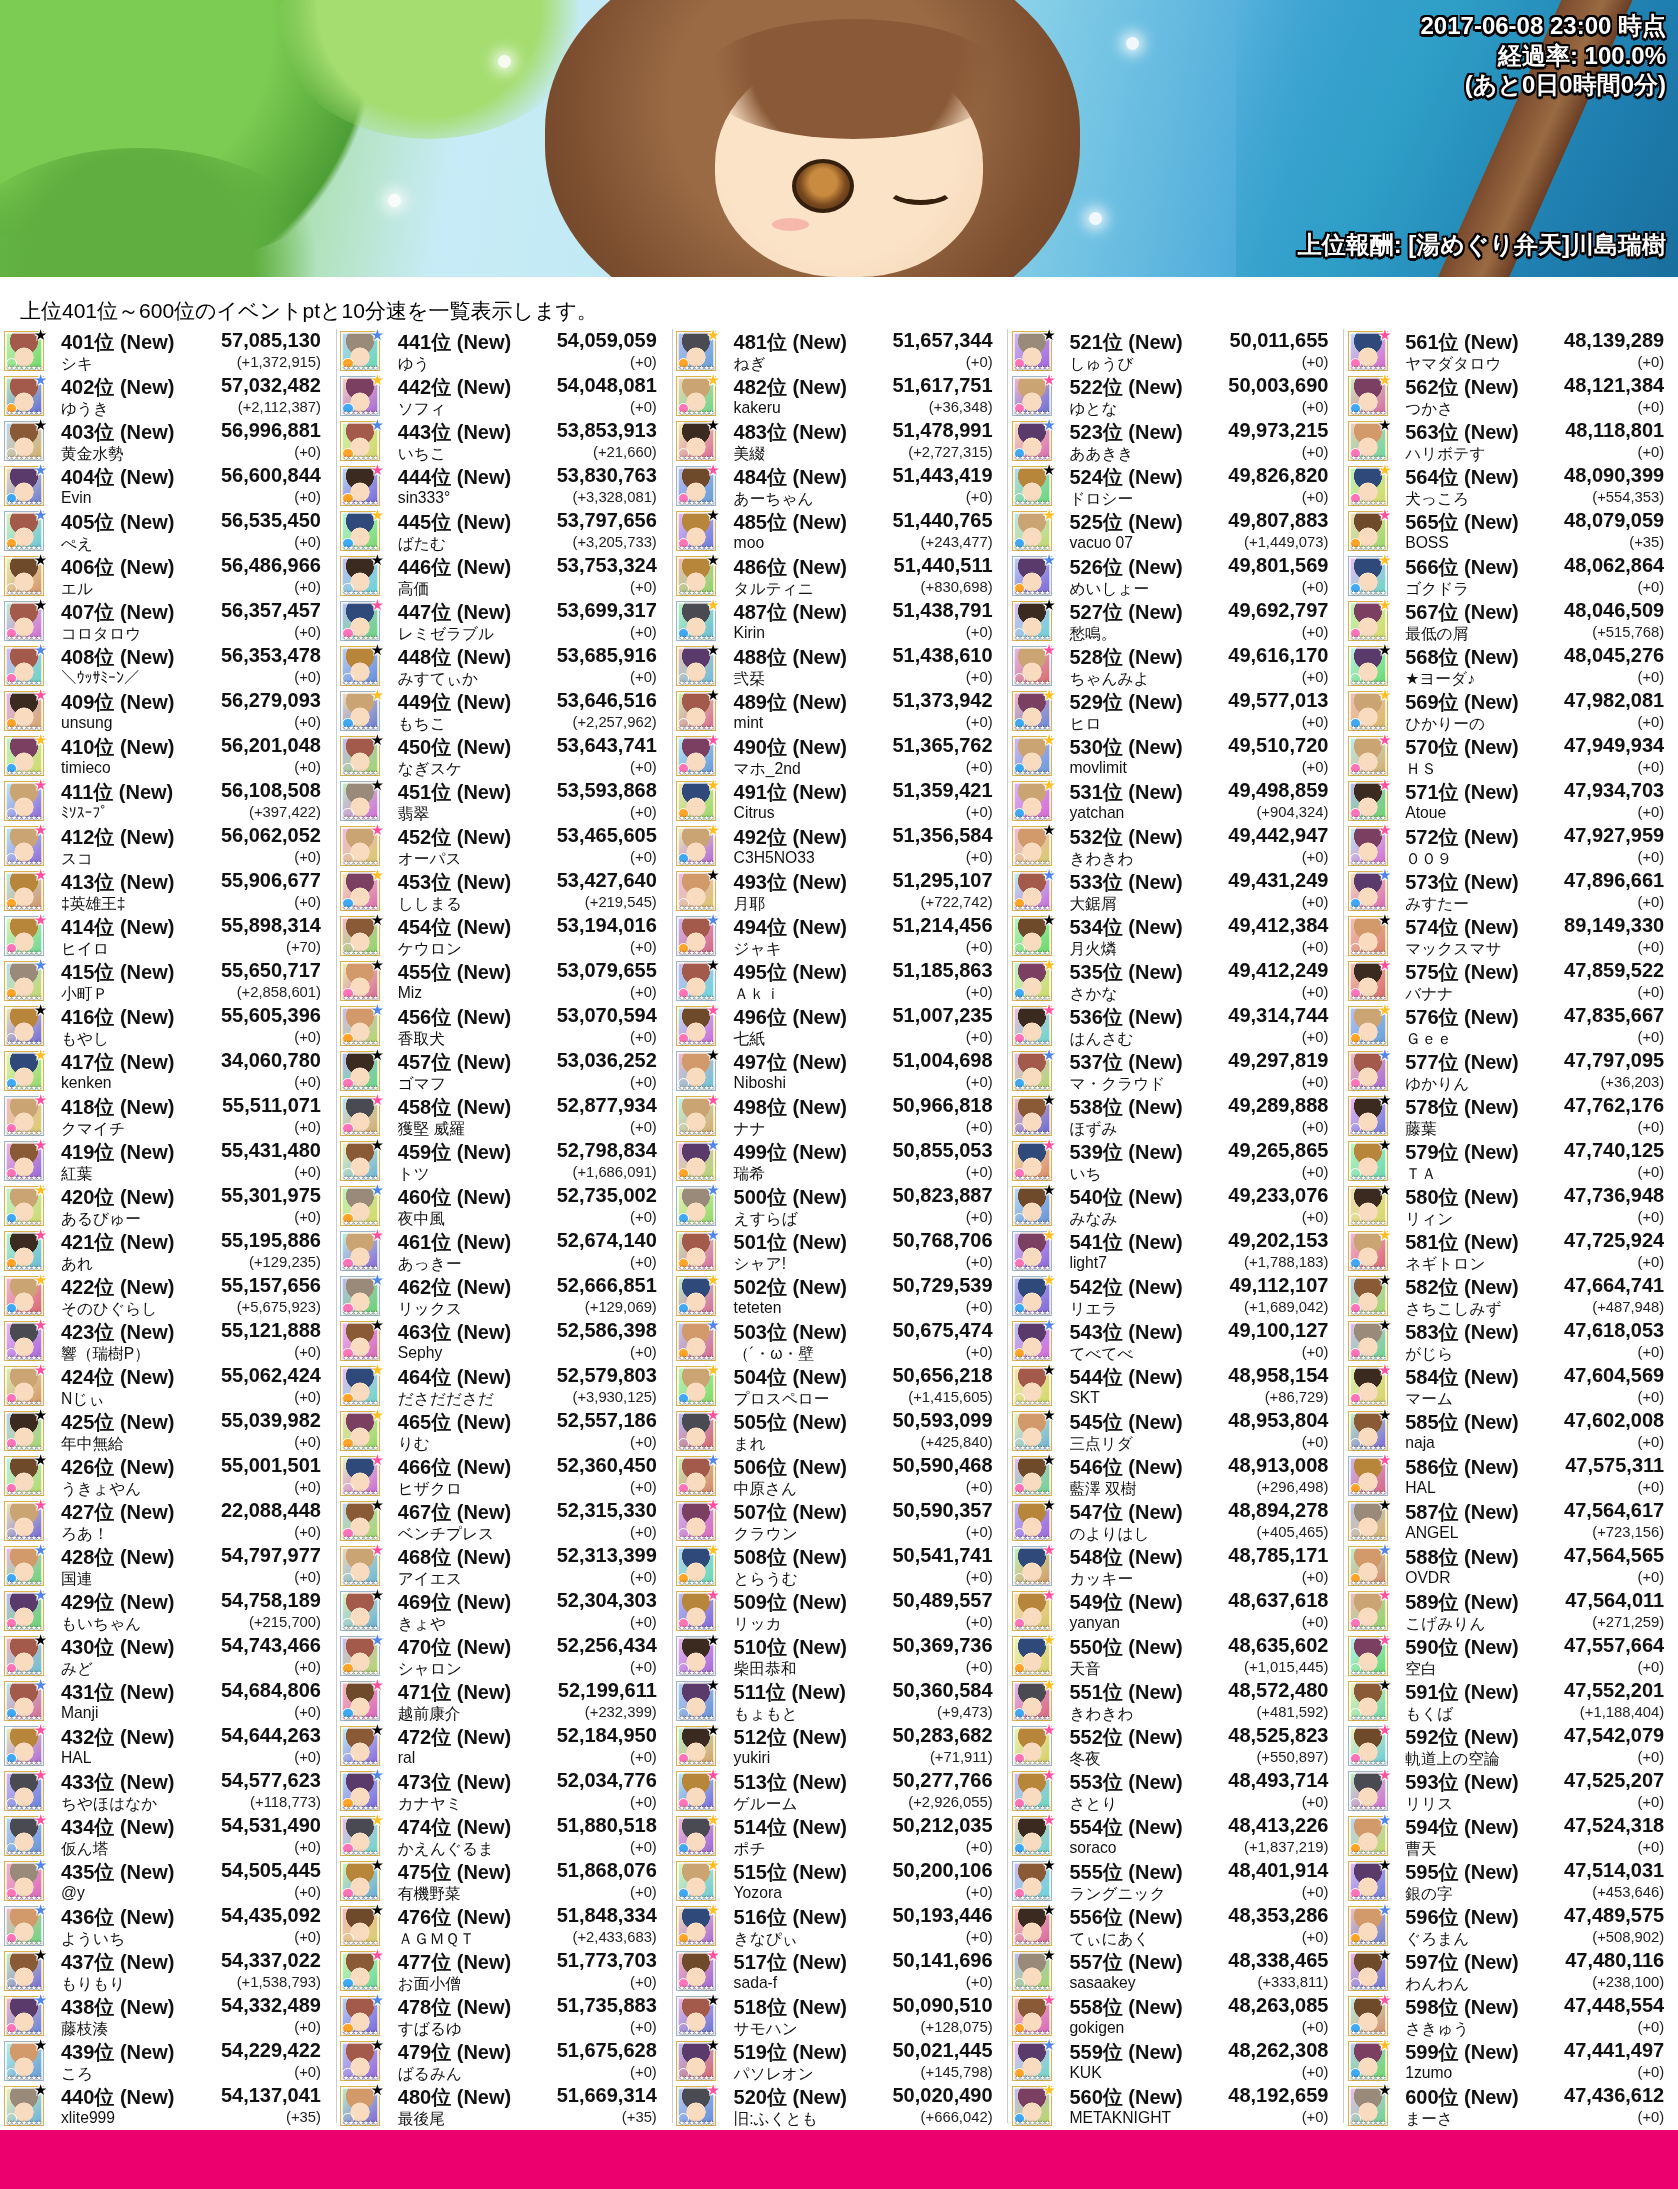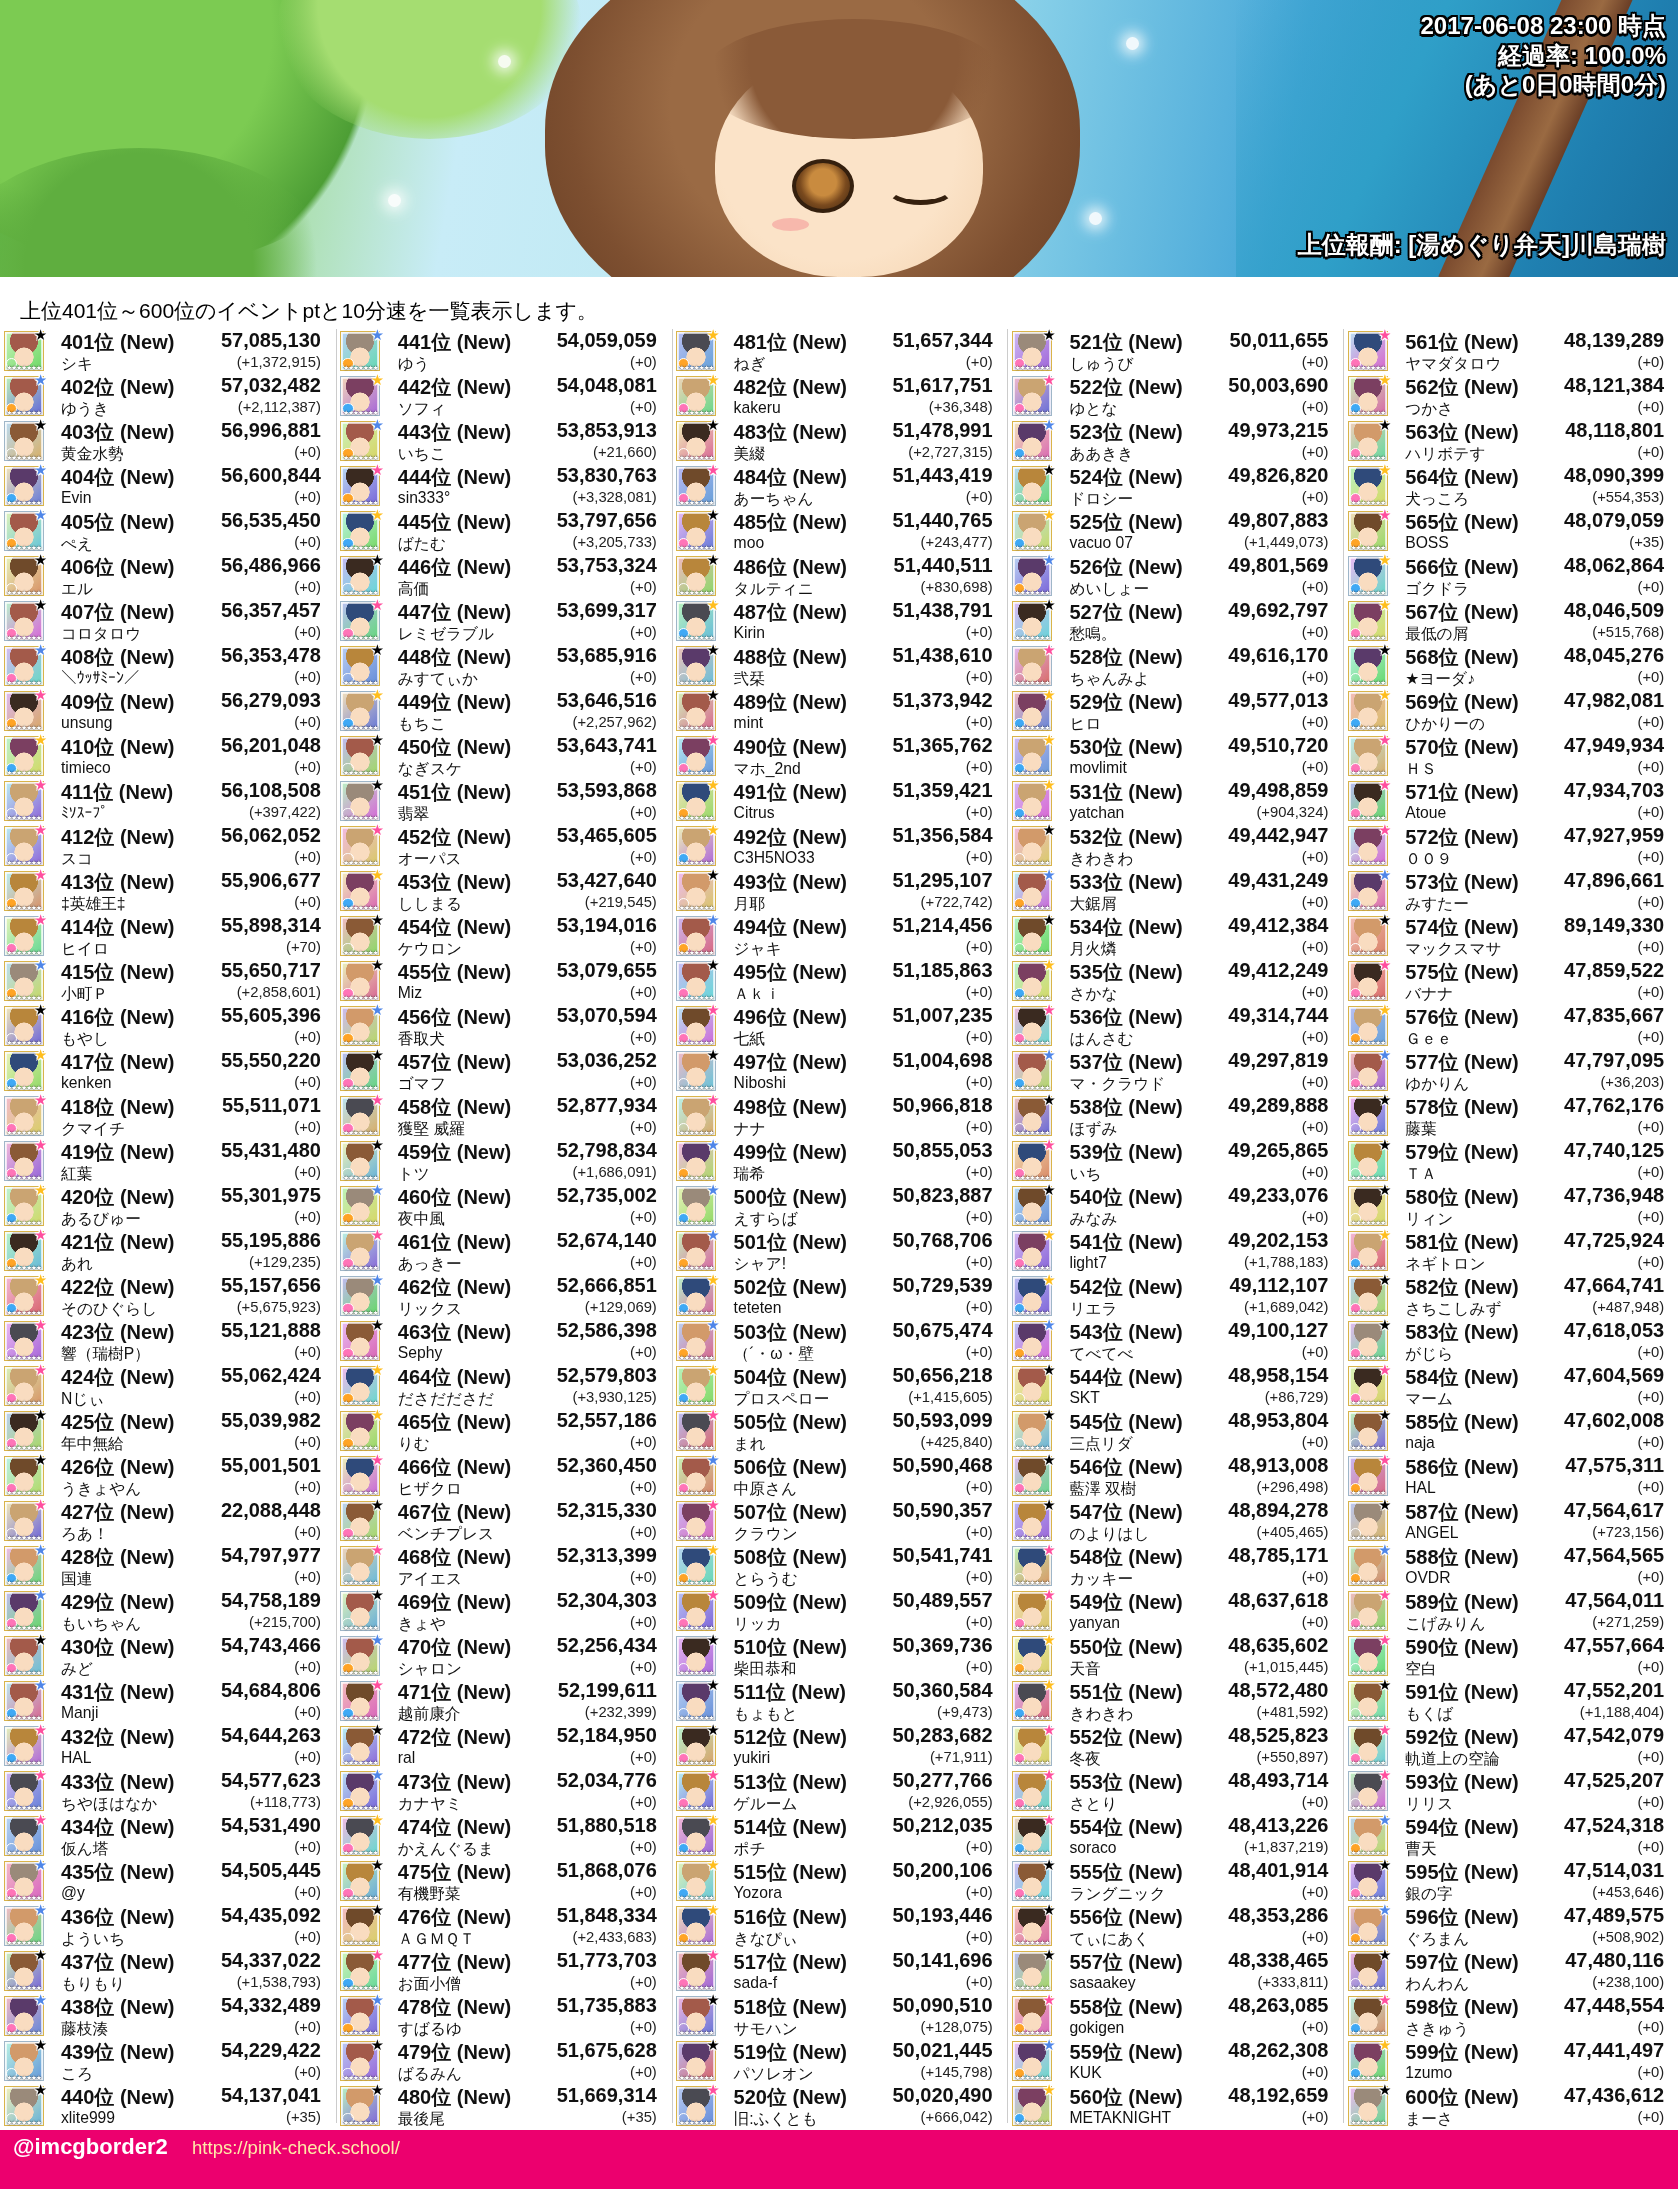--- a/index.html
+++ b/index.html
@@ -285,21 +285,21 @@
         <span class="delta">(+0)</span>
       </div>
       <div class="entry">
         <span class="av" style="border-color: rgb(217, 180, 74); background: radial-gradient(circle at 50% 66%, rgb(249, 220, 192) 0px, rgb(249, 220, 192) 30%, rgba(0, 0, 0, 0) 31%), radial-gradient(circle at 50% 24%, rgb(47, 74, 122) 0px, rgb(47, 74, 122) 40%, rgba(0, 0, 0, 0) 41%), linear-gradient(135deg, rgb(236, 243, 186), rgb(143, 216, 100));">
           <i class="av-star" style="color:#ffbe1e">★</i>
           <i class="av-attr" style="background:#3fa9f5"></i>
           <i class="av-ministars">★★★★★★★</i>
         </span>
         <span class="rank">417位 (New)</span>
         <span class="pname">kenken</span>
-        <span class="pts">55,550,220</span>
+        <span class="pts">34,060,780</span>
         <span class="delta">(+0)</span>
       </div>
       <div class="entry">
         <span class="av" style="border-color: rgb(159, 182, 200); background: radial-gradient(circle at 50% 66%, rgb(249, 220, 192) 0px, rgb(249, 220, 192) 30%, rgba(0, 0, 0, 0) 31%), radial-gradient(circle at 50% 24%, rgb(202, 164, 114) 0px, rgb(202, 164, 114) 40%, rgba(0, 0, 0, 0) 41%), linear-gradient(135deg, rgb(243, 186, 205), rgb(216, 207, 100));">
           <i class="av-star" style="color:#ff4f9e">★</i>
           <i class="av-attr" style="background:#ff74b8"></i>
           <i class="av-ministars">★★★★★★★</i>
         </span>
         <span class="rank">418位 (New)</span>
         <span class="pname">クマイチ</span>
@@ -2313,18 +2313,14 @@
         </span>
         <span class="rank">600位 (New)</span>
         <span class="pname">まーさ</span>
         <span class="pts">47,436,612</span>
         <span class="delta">(+0)</span>
       </div>
     </div>
   </div>
 
 <div class="footer">
-  <div class="f-line1">
-    <span class="f-handle">@imcgborder2</span>
-    <a class="f-url" href="#">https://pink-check.school/</a>
-  </div>
 </div>
 
 
 </body></html>

